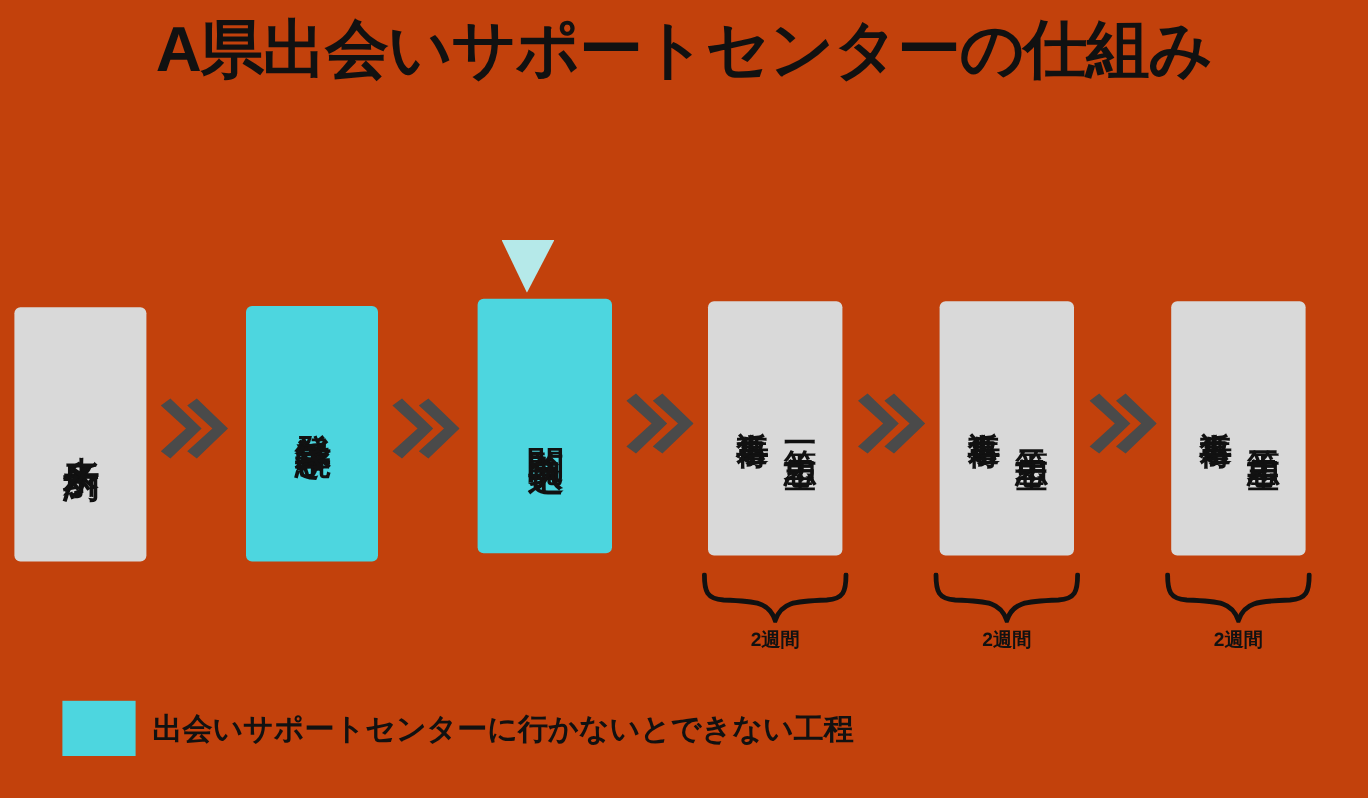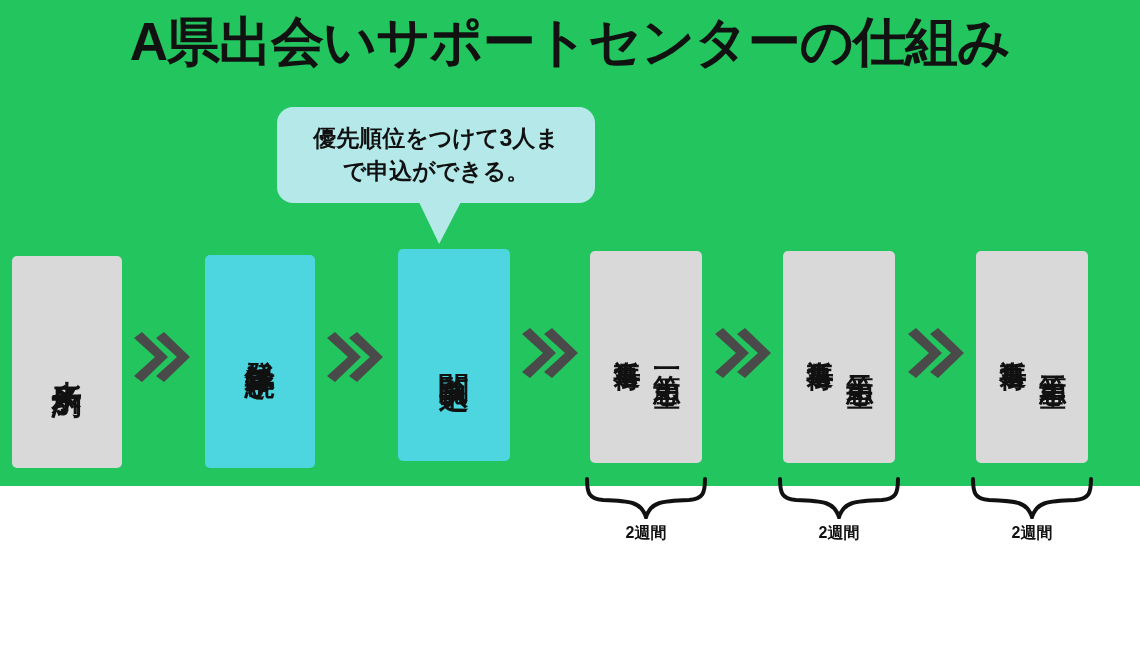--- a/index.html
+++ b/index.html
@@ -8,22 +8,22 @@
     width: 1140px;
     height: 665px;
     background: #ffffff;
     font-family: "Liberation Sans", "DejaVu Sans", sans-serif;
     overflow: hidden;
   }
 
   #stage {
     position: relative;
     width: 1140px;
-    height: 486px;
-    background: #22c55e;
+    height: 665px;
+    background: #c2410c;
     text-decoration: underline;
   }
 
   
   #title {
     position: absolute;
     left: 0;
     top: 14px;
     width: 1140px;
     text-align: center;
@@ -138,26 +138,20 @@
     white-space: nowrap;
   }
 </style>
 </head>
 <body>
 
 <div id="stage">
 
   <div id="title">A県出会いサポートセンターの仕組み</div>
 
-  <div id="bubble">
-    <div id="bubble-text">
-      <span>優先順位をつけて3人ま</span><br>
-      <span>で申込ができる。</span>
-    </div>
-  </div>
   <div id="bubble-tail"></div>
 
   <div class="box gray single" style="left:12px; top:256px; width:110px; height:212px;">
     <span class="vcol">来所予約</span>
   </div>
 
   <div class="box cyan single" style="left:205px; top:255px; width:110px; height:213px;">
     <span class="vcol">登録手続き</span>
   </div>
 
@@ -229,14 +223,18 @@
   </div>
   <div class="brace-label" style="left:776px; top:523px; width:126px;">2週間</div>
 
   <div class="brace" style="left:969px; top:477px; width:126px;">
     <svg viewBox="0 0 126 42" preserveAspectRatio="none" aria-hidden="true">
       <path d="M4,2 C4,16 6,22 20,23 C48,24 58,25 63,40 C68,25 78,24 106,23 C120,22 122,16 122,2" fill="none" stroke="#111111" stroke-width="4" stroke-linecap="round" vector-effect="non-scaling-stroke"></path>
     </svg>
   </div>
   <div class="brace-label" style="left:969px; top:523px; width:126px;">2週間</div>
 
+  <div id="legend">
+    <div id="legend-swatch"></div>
+    <div id="legend-label">出会いサポートセンターに行かないとできない工程</div>
+  </div>
 
 </div>
 
 </body></html>

